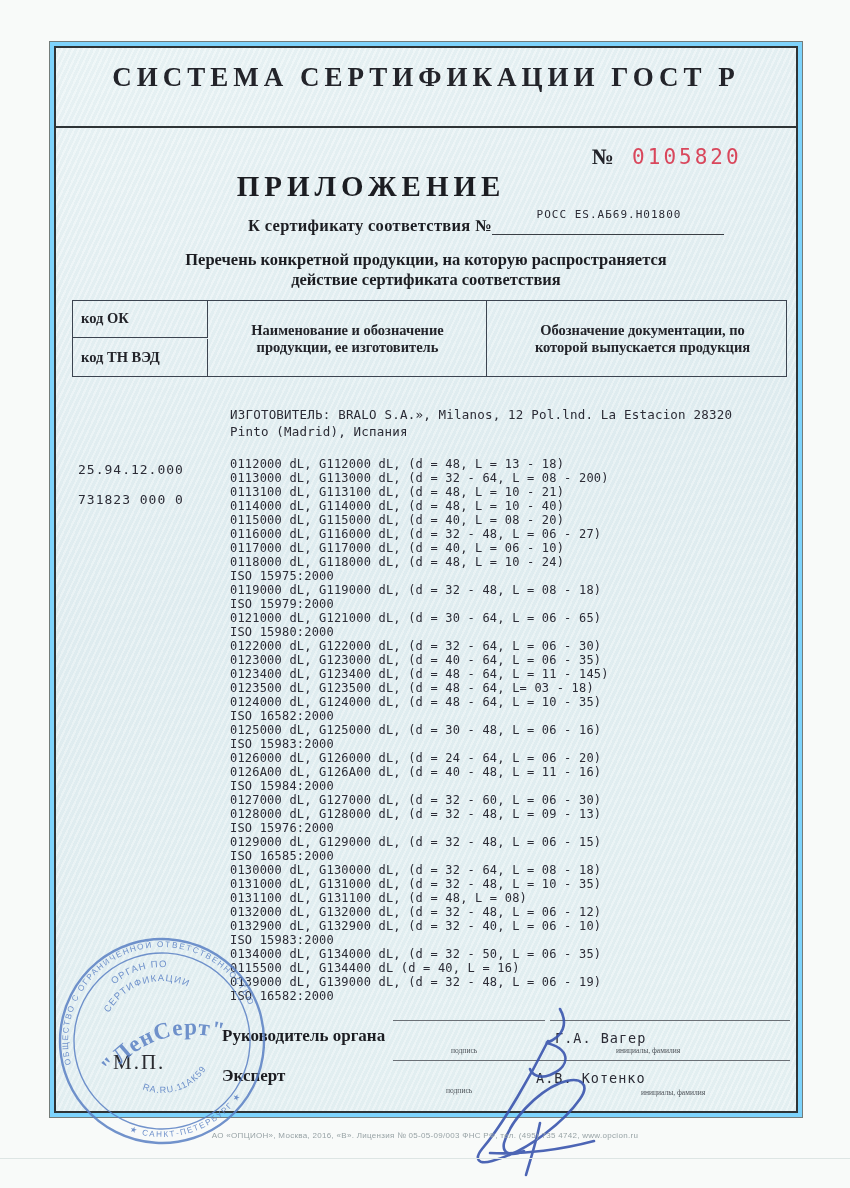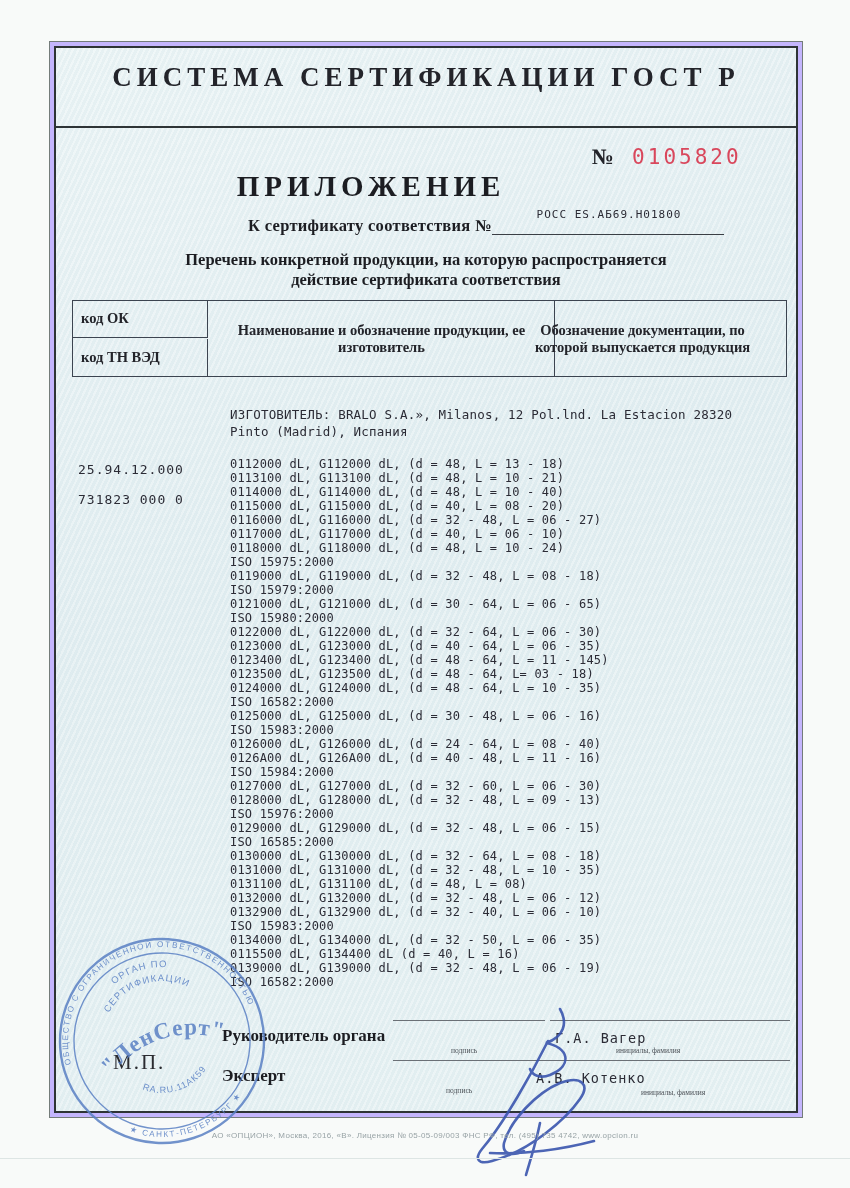--- a/index.html
+++ b/index.html
@@ -4,21 +4,21 @@
 <style>
   html,body{margin:0;padding:0;}
   body{
     width:850px;height:1188px;position:relative;overflow:hidden;
     background:#f8faf9;
     font-family:"Liberation Serif", serif;
     color:#1c1d22;
   }
   .frame{
     position:absolute;left:49px;top:41px;width:752px;height:1075px;
-    border:1px solid #747c7a;background:#c4b5fd;
+    border:1px solid #747c7a;background:#7dd3fc;
   }
   .frame-inner{
     position:absolute;inset:4px;border:2px solid #2e3436;
     background:
       repeating-linear-gradient(115deg, rgba(255,255,255,.18) 0 2px, rgba(173,205,214,.10) 2px 5px),
       linear-gradient(160deg,#edf5f6 0%,#e4eff2 45%,#e9f3f4 100%);
   }
   .content{position:absolute;inset:0;}
 
   .hdr{position:absolute;left:0;right:0;top:0;height:78px;border-bottom:2px solid #2e3436;text-align:center;}
@@ -35,21 +35,21 @@
   .certline-number{position:absolute;left:438px;top:160px;width:230px;text-align:center;
     font-family:"DejaVu Sans Mono",monospace;font-size:11px;letter-spacing:1px;color:#2b2b35;}
   .certline-rule{position:absolute;left:436px;top:186px;width:232px;border-top:1.5px solid #3a3f45;}
 
   .subtitle{position:absolute;left:0;right:0;top:202px;text-align:center;font-size:16.5px;font-weight:bold;line-height:20px;}
 
   .table{position:absolute;left:16px;top:252px;width:713px;height:75px;border:1px solid #3c4450;}
   .tcell{position:absolute;box-sizing:border-box;font-weight:bold;font-size:14.5px;color:#23242a;}
   .c1a{left:0;top:0;width:135px;height:37px;border-right:1px solid #3c4450;border-bottom:1px solid #3c4450;padding:9px 0 0 8px;}
   .c1b{left:0;top:38px;width:135px;height:37px;border-right:1px solid #3c4450;padding:10px 3px 0 8px;}
-  .c2{left:136px;top:0;width:346px;height:75px;border-right:1px solid #3c4450;display:flex;align-items:center;justify-content:center;text-align:center;padding:0 28px;}
+  .c2{left:136px;top:0;width:278px;height:75px;border-right:1px solid #3c4450;display:flex;align-items:center;justify-content:center;text-align:center;padding:0 28px;}
   .c3{left:426px;top:0;width:287px;height:75px;display:flex;align-items:center;justify-content:center;text-align:center;padding:0 14px;}
 
   .mono{font-family:"DejaVu Sans Mono",monospace;color:#2b2b35;}
   .manufacturer{position:absolute;left:174px;top:358px;width:540px;font-size:12.5px;line-height:17px;letter-spacing:.2px;}
   .code-ok{position:absolute;left:22px;top:414px;font-size:13px;letter-spacing:1px;}
   .code-tnved{position:absolute;left:22px;top:444px;font-size:13px;letter-spacing:1px;}
   .product-list{position:absolute;left:174px;top:409px;width:560px;}
   .product-line{font-family:"DejaVu Sans Mono",monospace;font-size:12px;line-height:14px;color:#2b2b35;letter-spacing:.2px;white-space:pre;}
 
   .sig-role1{position:absolute;left:166px;top:978px;font-size:17px;font-weight:bold;}
@@ -119,40 +119,41 @@
       <div class="manufacturer mono">
         <div>ИЗГОТОВИТЕЛЬ: BRALO S.A.», Milanos, 12 Pol.lnd. La Estacion 28320</div>
         <div>Pinto (Madrid), Испания</div>
       </div>
 
       <div class="code-ok mono">25.94.12.000</div>
       <div class="code-tnved mono">731823 000 0</div>
 
       <div class="product-list">
           <div class="product-line">0112000 dL, G112000 dL, (d = 48, L = 13 - 18)</div>
+          <div class="product-line">0113000 dL, G113000 dL, (d = 32 - 64, L = 08 - 200)</div>
           <div class="product-line">0113100 dL, G113100 dL, (d = 48, L = 10 - 21)</div>
           <div class="product-line">0114000 dL, G114000 dL, (d = 48, L = 10 - 40)</div>
           <div class="product-line">0115000 dL, G115000 dL, (d = 40, L = 08 - 20)</div>
           <div class="product-line">0116000 dL, G116000 dL, (d = 32 - 48, L = 06 - 27)</div>
           <div class="product-line">0117000 dL, G117000 dL, (d = 40, L = 06 - 10)</div>
           <div class="product-line">0118000 dL, G118000 dL, (d = 48, L = 10 - 24)</div>
           <div class="product-line">ISO 15975:2000</div>
           <div class="product-line">0119000 dL, G119000 dL, (d = 32 - 48, L = 08 - 18)</div>
           <div class="product-line">ISO 15979:2000</div>
           <div class="product-line">0121000 dL, G121000 dL, (d = 30 - 64, L = 06 - 65)</div>
           <div class="product-line">ISO 15980:2000</div>
           <div class="product-line">0122000 dL, G122000 dL, (d = 32 - 64, L = 06 - 30)</div>
           <div class="product-line">0123000 dL, G123000 dL, (d = 40 - 64, L = 06 - 35)</div>
           <div class="product-line">0123400 dL, G123400 dL, (d = 48 - 64, L = 11 - 145)</div>
           <div class="product-line">0123500 dL, G123500 dL, (d = 48 - 64, L= 03 - 18)</div>
           <div class="product-line">0124000 dL, G124000 dL, (d = 48 - 64, L = 10 - 35)</div>
           <div class="product-line">ISO 16582:2000</div>
           <div class="product-line">0125000 dL, G125000 dL, (d = 30 - 48, L = 06 - 16)</div>
           <div class="product-line">ISO 15983:2000</div>
-          <div class="product-line">0126000 dL, G126000 dL, (d = 24 - 64, L = 08 - 40)</div>
+          <div class="product-line">0126000 dL, G126000 dL, (d = 24 - 64, L = 06 - 20)</div>
           <div class="product-line">0126A00 dL, G126A00 dL, (d = 40 - 48, L = 11 - 16)</div>
           <div class="product-line">ISO 15984:2000</div>
           <div class="product-line">0127000 dL, G127000 dL, (d = 32 - 60, L = 06 - 30)</div>
           <div class="product-line">0128000 dL, G128000 dL, (d = 32 - 48, L = 09 - 13)</div>
           <div class="product-line">ISO 15976:2000</div>
           <div class="product-line">0129000 dL, G129000 dL, (d = 32 - 48, L = 06 - 15)</div>
           <div class="product-line">ISO 16585:2000</div>
           <div class="product-line">0130000 dL, G130000 dL, (d = 32 - 64, L = 08 - 18)</div>
           <div class="product-line">0131000 dL, G131000 dL, (d = 32 - 48, L = 10 - 35)</div>
           <div class="product-line">0131100 dL, G131100 dL, (d = 48, L = 08)</div>

